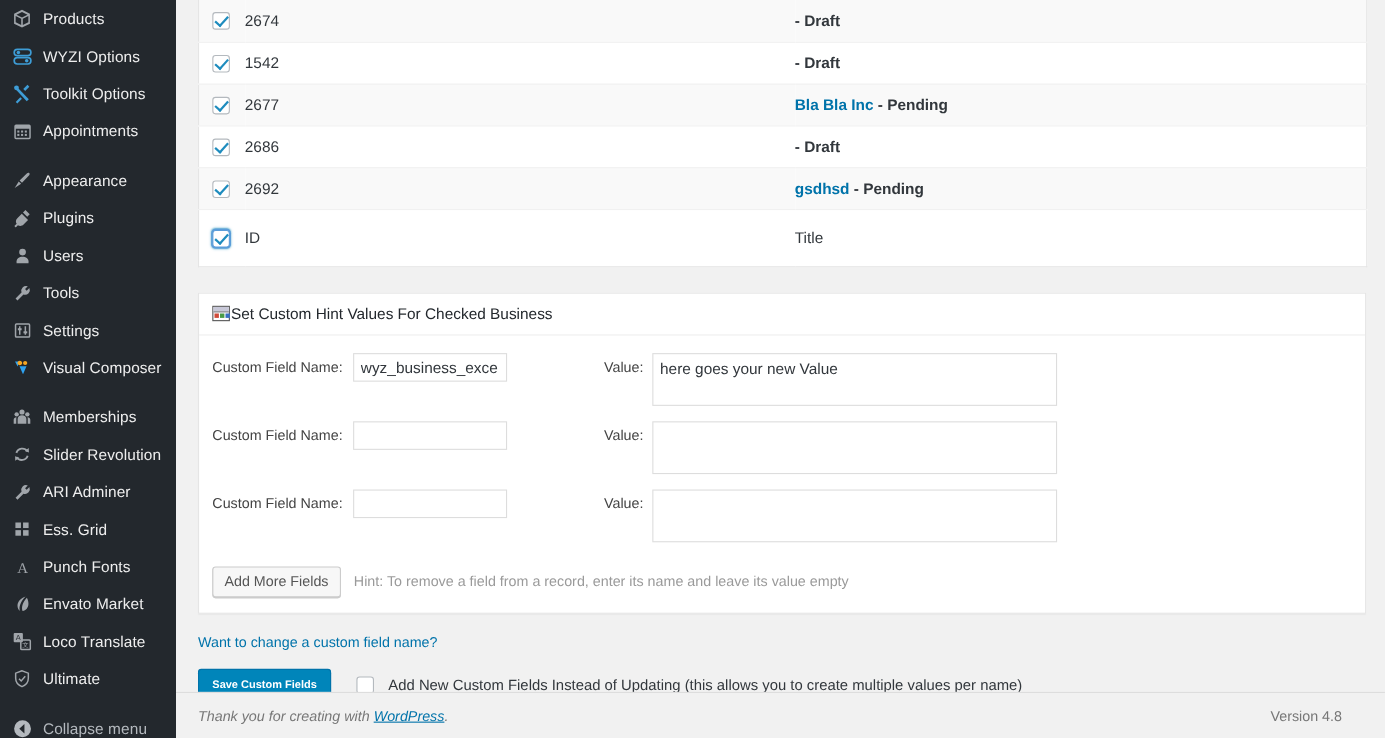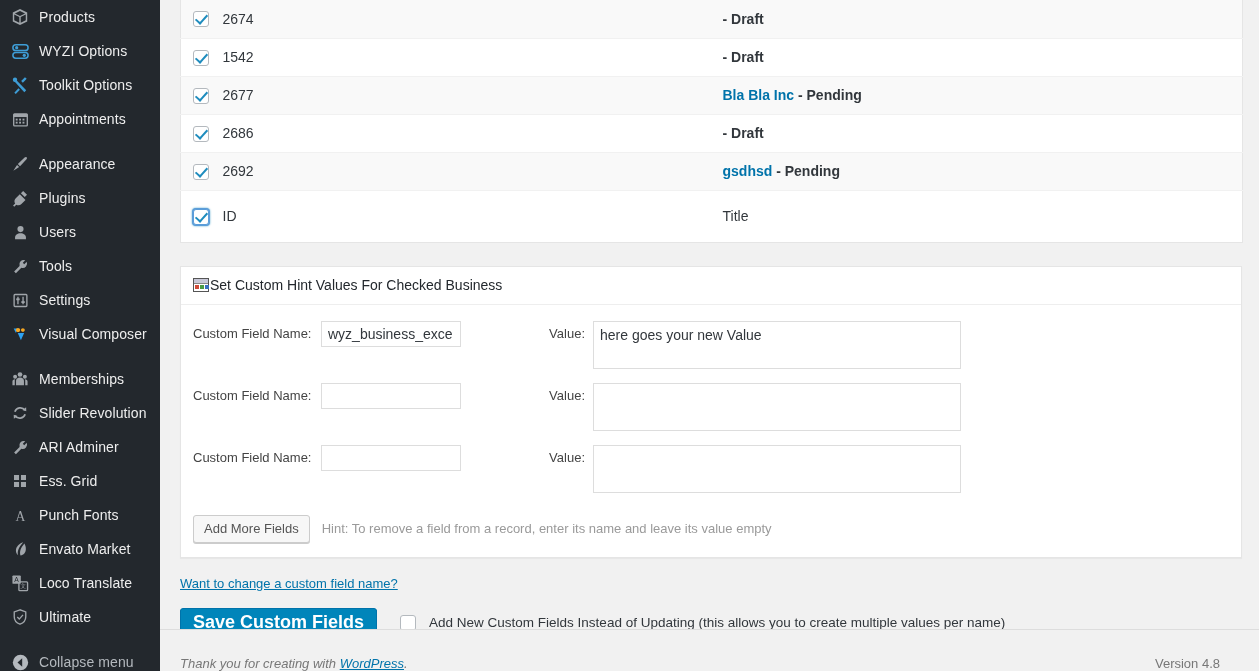--- a/index.html
+++ b/index.html
@@ -227,55 +227,54 @@
   .hint-text {
     color: #9a9a9a;
     font-size: 13px;
     margin-left: 12px;
   }
 
   .change-link {
     display: inline-block;
     color: #0073aa;
     font-size: 13px;
-    text-decoration: underline;
     margin-top: 18px;
     cursor: pointer;
   }
 
   .save-row {
     display: flex;
     align-items: center;
     margin-top: 17px;
   }
   .btn-primary {
     background: #0085ba;
     border: 1px solid #0073aa;
     border-radius: 3px;
     box-shadow: 0 1px 0 #006799;
     color: #fff;
-    font-size: 18px;
+    font-size: 10px;
     font-weight: 700;
     font-family: "Liberation Sans", sans-serif;
     height: 30px;
     padding: 0 12px;
     cursor: pointer;
   }
   .save-cb-wrap { display: flex; align-items: center; margin-left: 23px; }
   .save-cb-label { font-size: 13.5px; color: #32373c; margin-left: 13px; }
 
   
   #footer {
     position: absolute;
     left: 0; right: 0; bottom: 0;
     height: 42px;
     border-top: 1px solid #ddd;
     background: #f1f1f1;
     display: flex;
-    align-items: flex-end;
+    align-items: center;
     padding: 0 20px;
   }
   .foot-left { font-style: italic; color: #777; font-size: 13px; }
   .foot-left a { color: #0073aa; text-decoration: underline; font-style: italic; }
   .foot-right { margin-left: auto; color: #777; font-size: 13px; padding-right: 19px; }
 </style>
 </head>
 <body>
 
 <div id="app">

